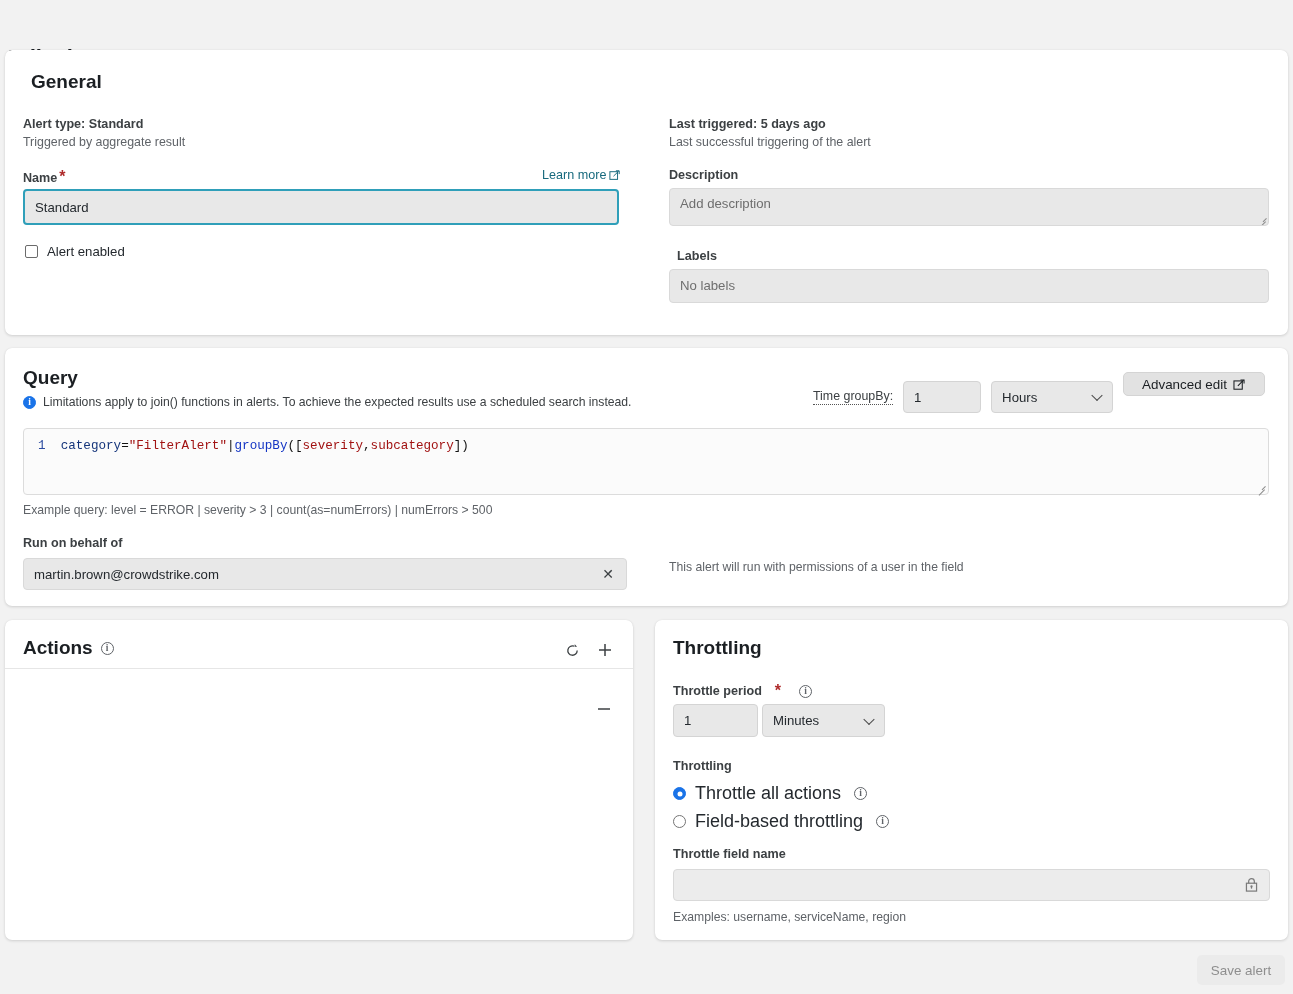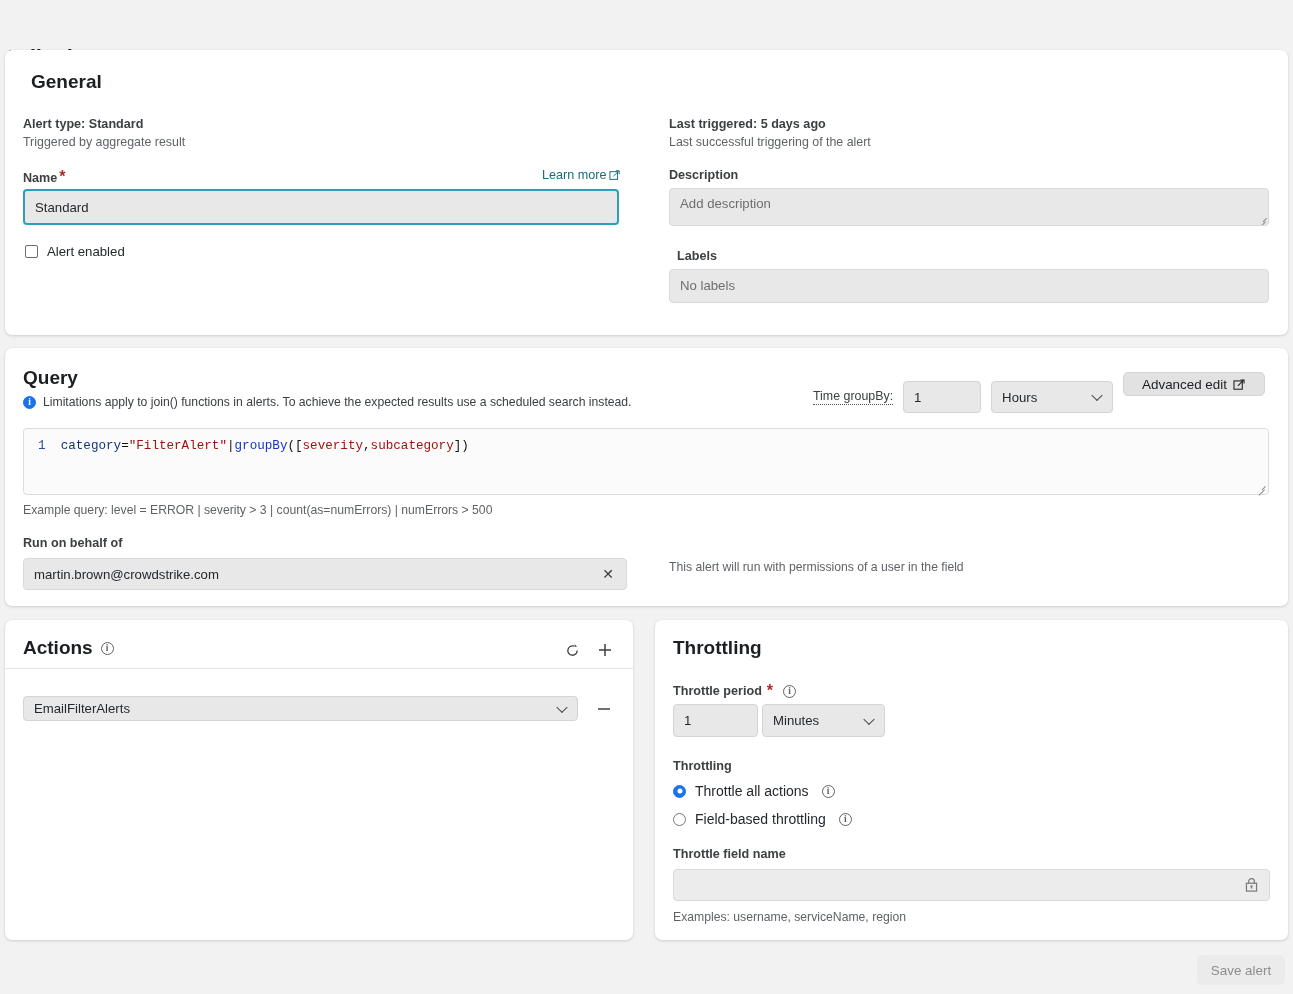--- a/index.html
+++ b/index.html
@@ -174,21 +174,21 @@
     width: 13px; height: 13px; border-radius: 50%;
     border: 1.4px solid #757575; background: #fff;
     display: inline-block; vertical-align: middle; position: relative;
   }
   .radio.on { border-color: #1a73e8; background: #1a73e8; }
   .radio.on::after {
     content: ""; position: absolute; left: 50%; top: 50%;
     width: 5px; height: 5px; border-radius: 50%; background: #fff;
     transform: translate(-50%, -50%);
   }
-  .radio-label { font-size: 14px; color: #24292e; text-align: center; }
+  .radio-label { font-size: 18px; color: #24292e; text-align: center; }
 
   .save-btn {
     position: absolute; right: 8px; top: 955px;
     width: 88px; height: 30px;
     background: #ebebeb; border: none; border-radius: 5px;
     font-family: "Liberation Sans", sans-serif;
     font-size: 13.4px; color: #8e8e8e;
     display: flex; align-items: center; justify-content: center;
     cursor: default;
   }
@@ -314,37 +314,33 @@
     </div>
 
     <div class="icon-btn" style="position:absolute;left:588px;top:18px;width:24px;height:24px;">
       <svg width="16" height="16" viewBox="0 0 16 16">
         <path d="M8 2 V14 M2 8 H14" stroke="#3c4043" stroke-width="1.5"></path>
       </svg>
     </div>
 
     <div class="card-head-divider" style="top:48px;"></div>
 
-    <div class="select-grey" style="position:absolute;left:18px;top:76px;width:555px;height:25px;">
-      <span>EmailFilterAlerts</span>
-      <span class="chev"></span>
-    </div>
 
     <div class="icon-btn" style="position:absolute;left:589px;top:79px;width:20px;height:20px;">
       <svg width="16" height="16" viewBox="0 0 16 16">
         <path d="M2 8 H14" stroke="#3c4043" stroke-width="1.5"></path>
       </svg>
     </div>
   </div>
 
   <div class="card" id="card-throttling">
 
     <div class="section-h" style="position:absolute;left:18px;top:17px;">Throttling</div>
 
-    <div style="position:absolute;left:18px;top:62px;display:flex;align-items:center;gap:5px;">
+    <div style="position:absolute;left:18px;top:62px;display:flex;align-items:center;gap:13px;">
       <span class="lbl-fld">Throttle period</span>
         <span class="req" style="margin-left:0;">*</span>
       <span class="info-i" style="margin-left:5px;">i</span>
     </div>
 
     <div style="position:absolute;left:18px;top:84px;width:85px;height:33px;">
       <input class="txt-input" value="1" style="">
     </div>
 
     <div class="select-grey" style="position:absolute;left:107px;top:84px;width:123px;height:33px;">

